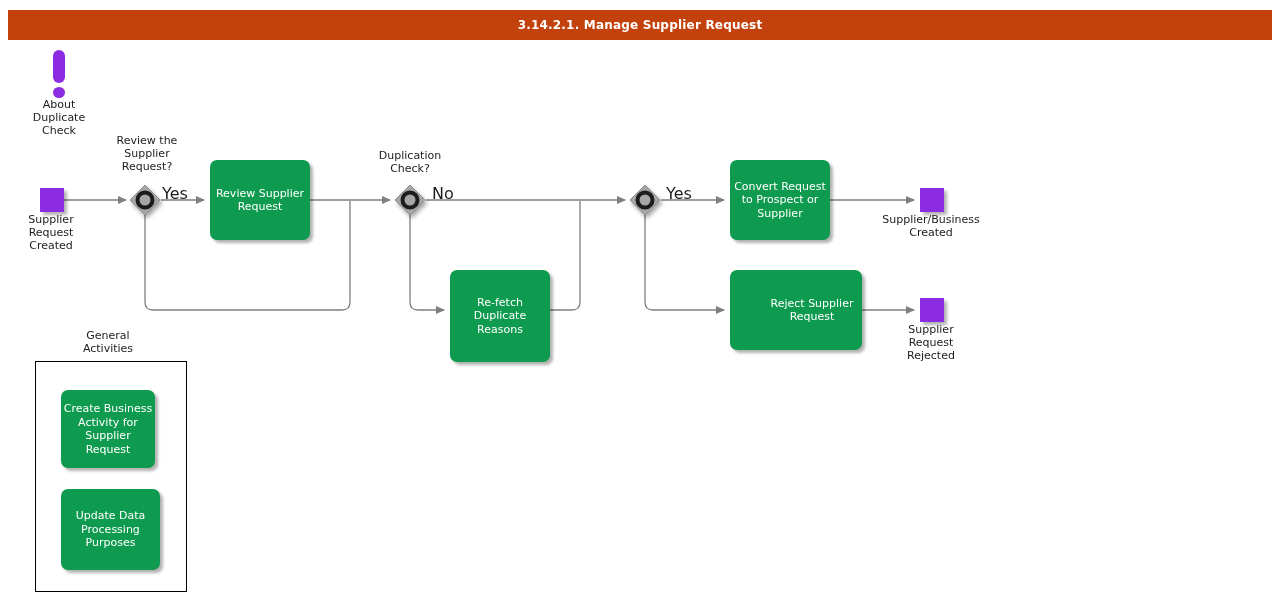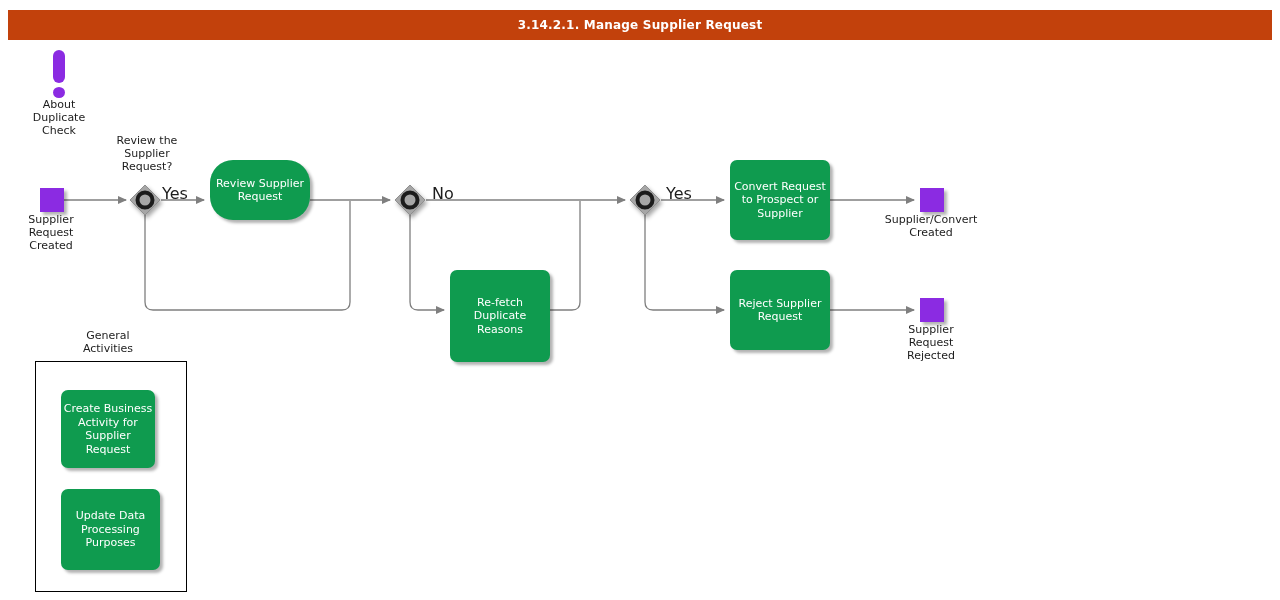--- a/index.html
+++ b/index.html
@@ -80,48 +80,50 @@
 
   <svg class="diamond-svg" style="left:127px;top:182px;" width="36" height="36">
     <polygon points="18,3 33,18 18,33 3,18" fill="#a6a6a6" stroke="#8f8f8f" stroke-width="1"></polygon>
     <circle cx="18" cy="18" r="7.5" fill="#a6a6a6" stroke="#1c1c1c" stroke-width="4"></circle>
   </svg>
   <div class="lbl" style="left:87px;top:134px;width:120px;">Review the
 Supplier
 Request?</div>
   <div class="branch-lbl" style="left:162px;top:184px;">Yes</div>
 
-  <div class="activity" style="left:210px;top:160px;width:100px;height:60px;border-radius:23px;">Review Supplier
+  <div class="activity" style="left:210px;top:160px;width:100px;height:80px;">Review Supplier
 Request</div>
 
   <svg class="diamond-svg" style="left:392px;top:182px;" width="36" height="36">
     <polygon points="18,3 33,18 18,33 3,18" fill="#a6a6a6" stroke="#8f8f8f" stroke-width="1"></polygon>
     <circle cx="18" cy="18" r="7.5" fill="#a6a6a6" stroke="#1c1c1c" stroke-width="4"></circle>
   </svg>
+  <div class="lbl" style="left:350px;top:149px;width:120px;">Duplication
+Check?</div>
   <div class="branch-lbl" style="left:432px;top:184px;">No</div>
 
   <div class="activity" style="left:450px;top:270px;width:100px;height:92px;">Re-fetch
 Duplicate
 Reasons</div>
 
   <svg class="diamond-svg" style="left:627px;top:182px;" width="36" height="36">
     <polygon points="18,3 33,18 18,33 3,18" fill="#a6a6a6" stroke="#8f8f8f" stroke-width="1"></polygon>
     <circle cx="18" cy="18" r="7.5" fill="#a6a6a6" stroke="#1c1c1c" stroke-width="4"></circle>
   </svg>
   <div class="branch-lbl" style="left:666px;top:184px;">Yes</div>
 
   <div class="activity" style="left:730px;top:160px;width:100px;height:80px;">Convert Request
 to Prospect or
 Supplier</div>
 
-  <div class="activity" style="left:730px;top:270px;width:100px;height:80px;">Reject Supplier
+  <div class="activity" style="left:730px;top:270px;width:100px;height:80px;padding-left:32px;">Reject Supplier
 Request</div>
 
   <div class="event-square" style="left:920px;top:188px;"></div>
-  <div class="lbl" style="left:871px;top:213px;width:120px;">Supplier/Convert
+  <div class="lbl" style="left:871px;top:213px;width:120px;">Supplier/Business
 Created</div>
 
   <div class="event-square" style="left:920px;top:298px;"></div>
   <div class="lbl" style="left:871px;top:323px;width:120px;">Supplier
 Request
 Rejected</div>
 
   <div class="lbl" style="left:58px;top:329px;width:100px;">General
 Activities</div>
   <div class="group-box"></div>

